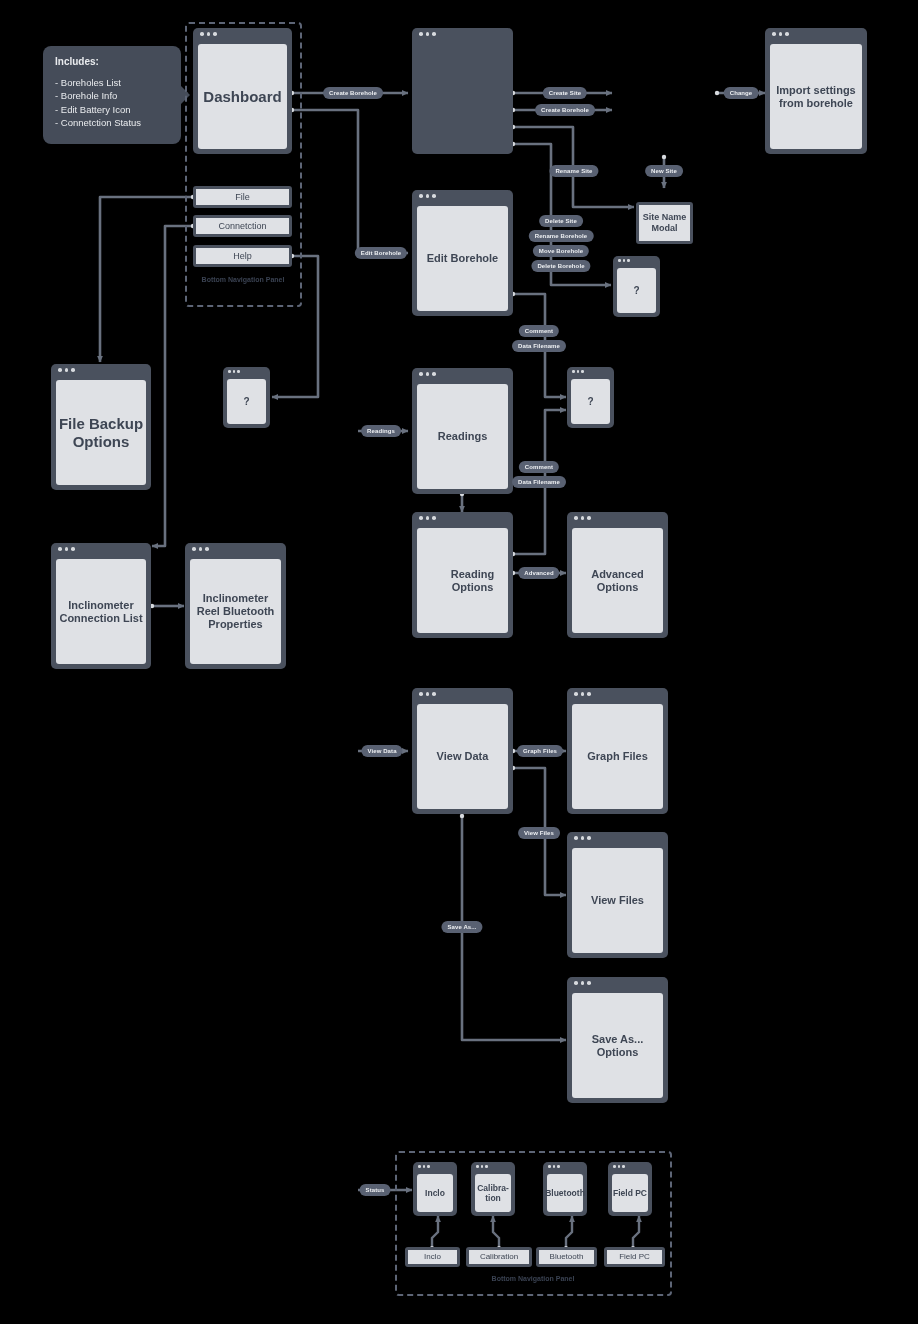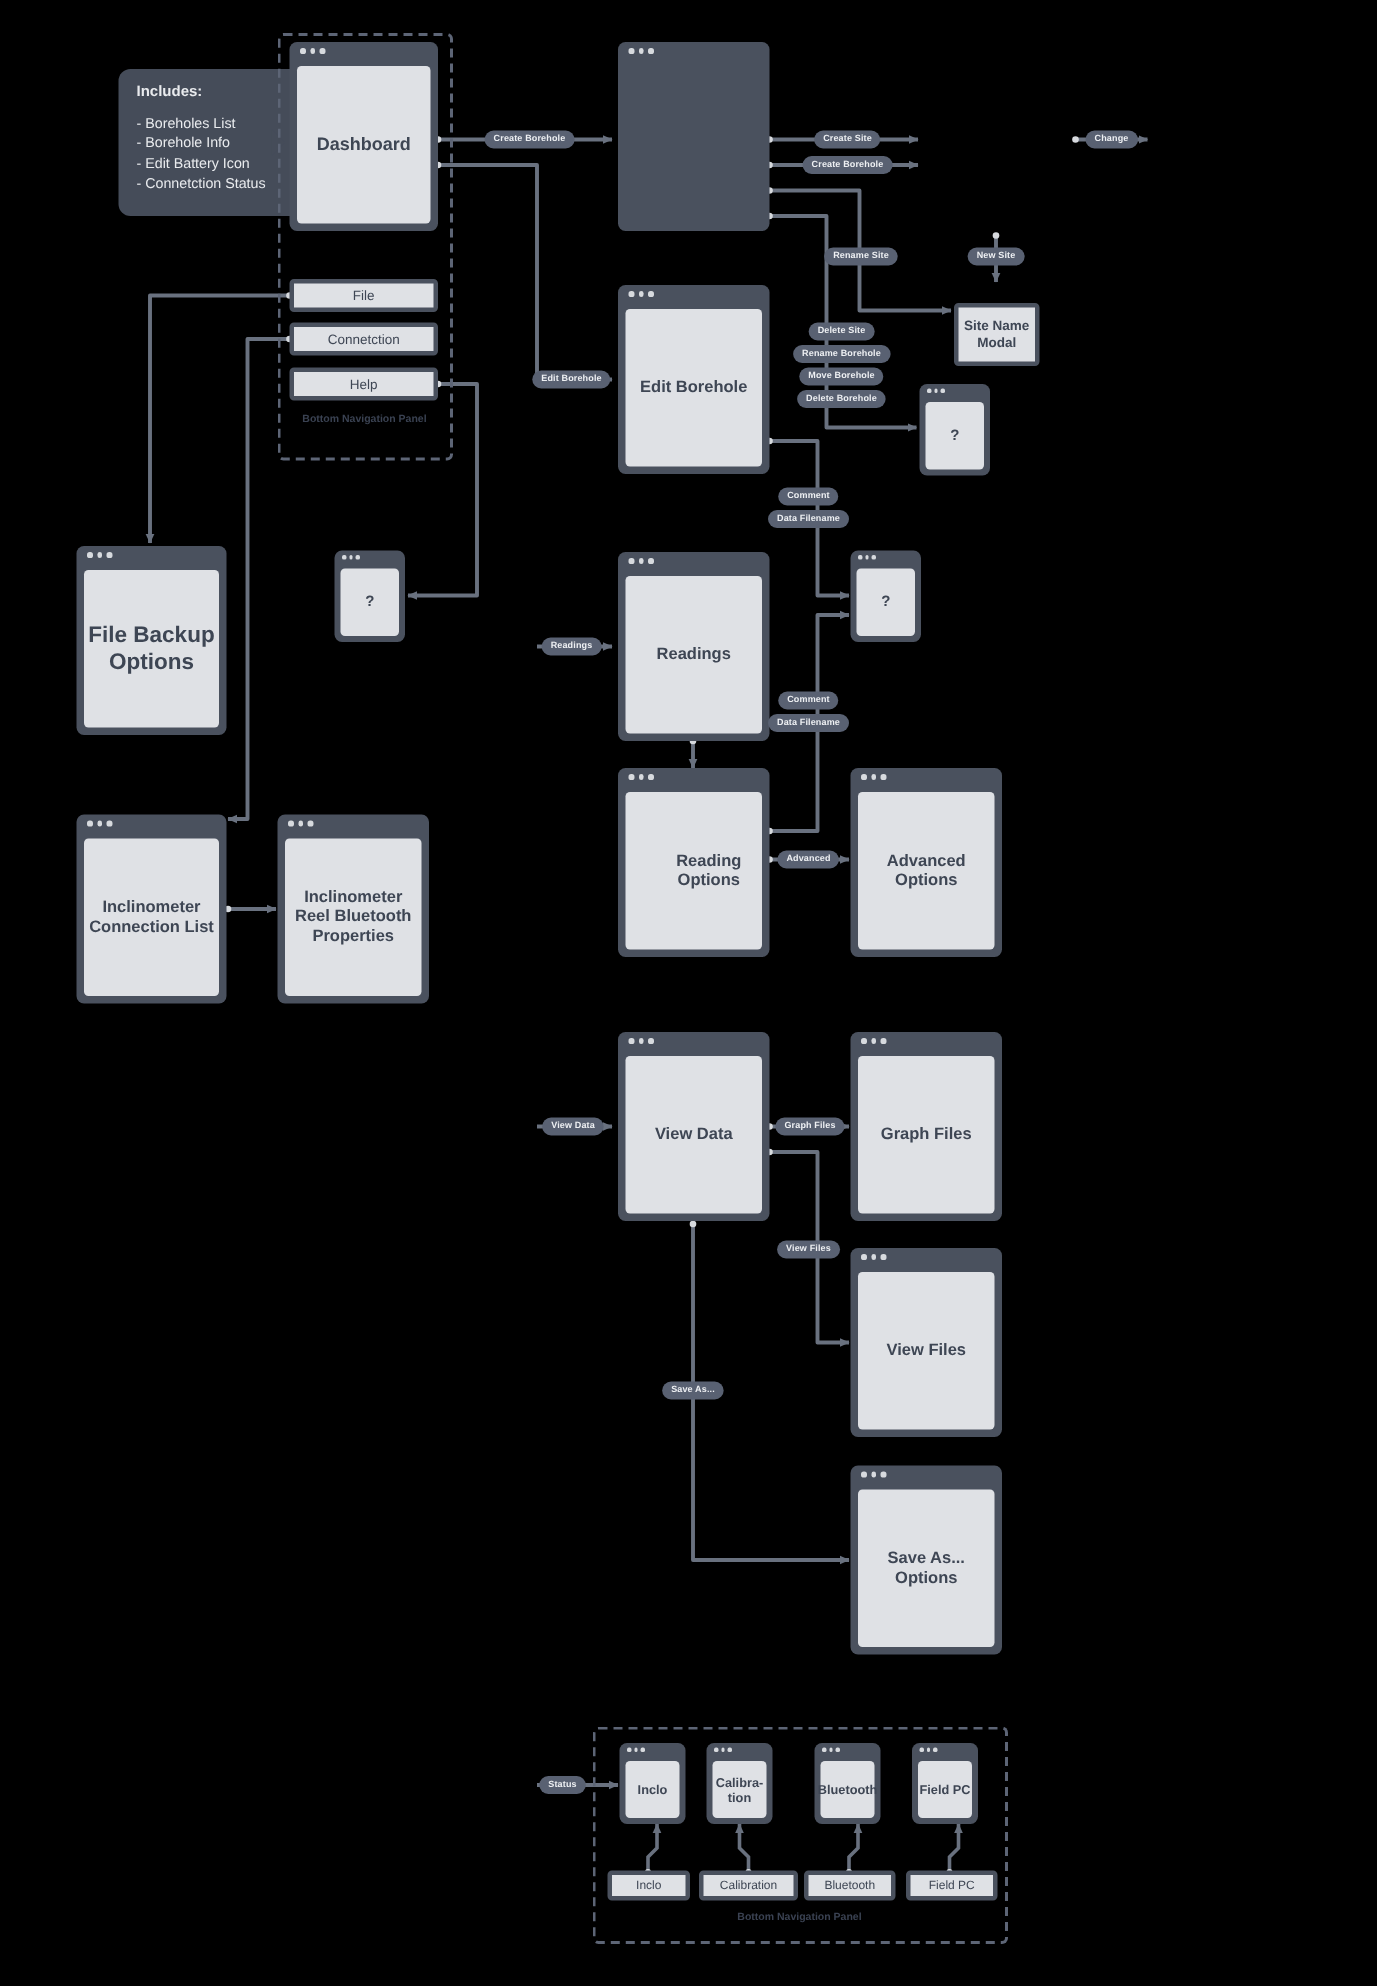--- a/index.html
+++ b/index.html
@@ -139,50 +139,58 @@
       <path d="M633,1248 L633,1238 L639,1232 L639,1216"></path>
     </g>
     <g fill="#d7dade">
       <circle cx="432" cy="1248" r="2"></circle>
         <circle cx="499" cy="1248" r="2"></circle>
       <circle cx="566" cy="1248" r="2"></circle>
         <circle cx="633" cy="1248" r="2"></circle>
     </g>
   </svg>
 
-  <div class="note" style="left:43px;top:46px;width:138px;height:98px;margin-left:36px;">
+  <div class="note" style="left:43px;top:46px;width:138px;height:98px;">
     <div class="note-title">Includes:</div>
     <div class="note-item">- Boreholes List</div>
     <div class="note-item">- Borehole Info</div>
     <div class="note-item">- Edit Battery Icon</div>
     <div class="note-item">- Connetction Status</div>
   </div>
   <div class="note-arrow" style="left:181px;top:86px;"></div>
 
   <div class="group" style="left:185px;top:22px;width:117px;height:285px;"></div>
   <div class="group-label" style="left:243px;top:276px;">Bottom Navigation Panel</div>
 
   <div class="win" style="left:193px;top:28px;width:99px;height:126px;">
     <div class="bar">
       <span class="dot"></span>
       <span class="dot"></span>
       <span class="dot"></span>
     </div>
-    <div class="body" style="font-size:12px;">Dashboard</div>
+    <div class="body" style="font-size:15px;">Dashboard</div>
   </div>
 
   <div class="win" style="left:412px;top:28px;width:101px;height:126px;">
     <div class="bar">
       <span class="dot"></span>
       <span class="dot"></span>
       <span class="dot"></span>
     </div>
   </div>
 
 
+  <div class="win" style="left:765px;top:28px;width:102px;height:126px;">
+    <div class="bar">
+      <span class="dot"></span>
+      <span class="dot"></span>
+      <span class="dot"></span>
+    </div>
+    <div class="body ml" style="font-size:11px;">Import settings<br>from borehole</div>
+  </div>
 
   <div class="rect" style="left:636px;top:202px;width:57px;height:42px;font-size:9px;font-weight:bold;">Site Name<br>Modal</div>
 
   <div class="rect" style="left:193px;top:186px;width:99px;height:22px;font-size:9px;">File</div>
   <div class="rect" style="left:193px;top:215px;width:99px;height:22px;font-size:9px;">Connetction</div>
   <div class="rect" style="left:193px;top:245px;width:99px;height:22px;font-size:9px;">Help</div>
 
   <div class="win sm" style="left:223px;top:367px;width:47px;height:61px;">
     <div class="bar">
       <span class="dot"></span>

